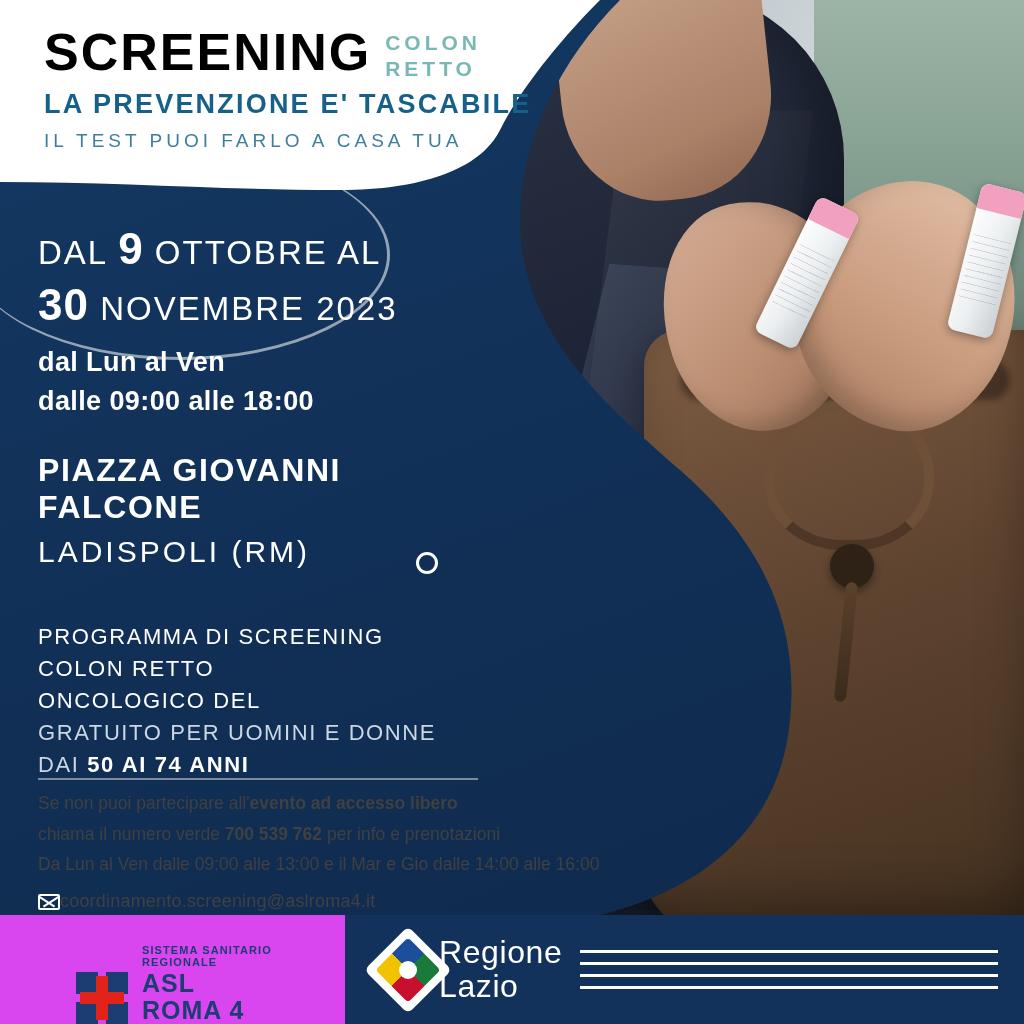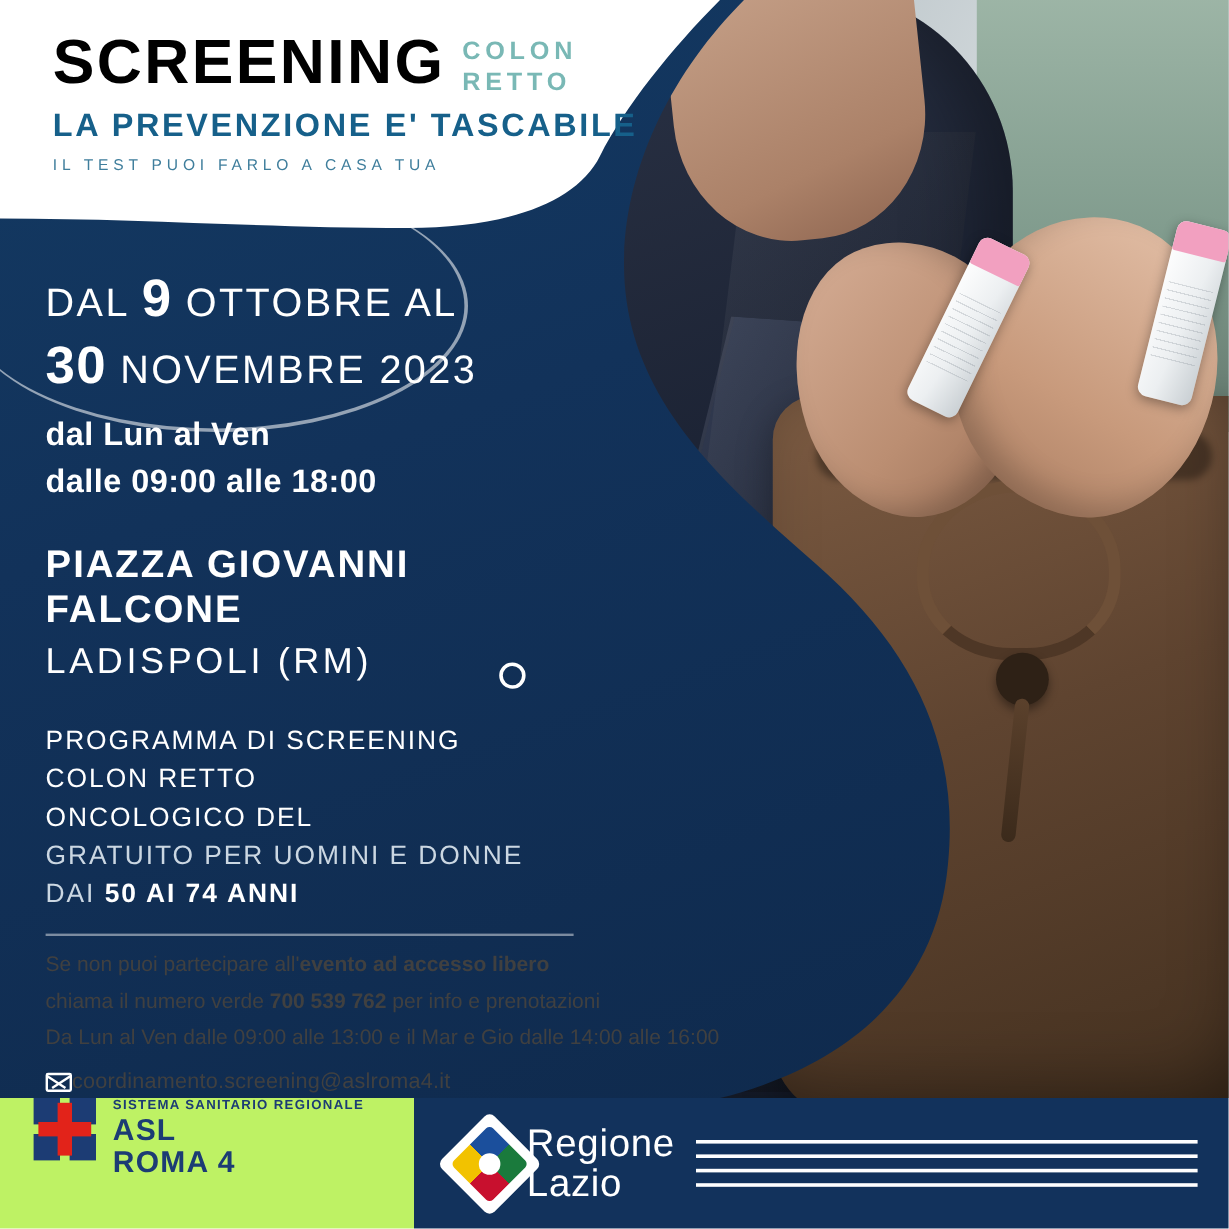--- a/index.html
+++ b/index.html
@@ -187,21 +187,21 @@
     font-size: 21px; font-weight: 700; line-height: 1.25;
     letter-spacing: 4px; color: #79b8b5;
   }
   .hdr-sub1 {
     margin-top: 6px;
     font-size: 27px; font-weight: 700; letter-spacing: 2.2px;
     color: #16608a;
   }
   .hdr-sub2 {
     margin-top: 10px;
-    font-size: 13px; font-weight: 400; letter-spacing: 4px;
+    font-size: 19px; font-weight: 400; letter-spacing: 4px;
     color: #3f7e9c;
   }
 
   
   .main { position: absolute; left: 38px; top: 222px; width: 470px; color: #ffffff; }
   .dateline-1, .dateline-2 {
     font-size: 33px; font-weight: 400; letter-spacing: 2px; line-height: 1.22;
   }
   .dateline-1 .big, .dateline-2 .big {
     font-size: 44px; font-weight: 700; letter-spacing: 1px;
@@ -219,21 +219,21 @@
     margin-top: 8px;
     font-size: 30px; font-weight: 400; letter-spacing: 3px;
   }
   .circle-dot {
     position: absolute; left: 378px; top: 330px;
     width: 22px; height: 22px;
     border: 3px solid #ffffff; border-radius: 50%;
     background: transparent;
   }
   .desc {
-    margin-top: 32px;
+    margin-top: 52px;
     font-size: 22px; font-weight: 400; letter-spacing: 1.6px; line-height: 1.45;
     color: #ffffff;
   }
   .desc .gray { color: #cbd7e2; }
   .desc .bold { font-weight: 700; }
 
   .divider {
     position: absolute; left: 38px; top: 778px;
     width: 440px; height: 2px;
     background: rgba(255,255,255,.45);
@@ -268,23 +268,23 @@
   .mail-text { font-size: 18px; letter-spacing: .2px; }
 
   
   .bottom {
     position: absolute; left: 0; bottom: 0;
     width: 1024px; height: 109px;
     display: flex;
   }
   .bottom-left {
     width: 345px; height: 100%;
-    background: #bef264;
-    display: flex; align-items: flex-start; gap: 14px;
-    padding-left: 28px;
+    background: #d946ef;
+    display: flex; align-items: flex-end; gap: 14px;
+    padding-left: 76px;
   }
   .asl-cross {
     position: relative; width: 52px; height: 52px; flex: none;
   }
   .asl-cross .sq {
     position: absolute; width: 22px; height: 22px; background: #1c3c74;
   }
   .asl-cross .sq.tl { left: 0; top: 0; }
   .asl-cross .sq.tr { right: 0; top: 0; }
   .asl-cross .sq.bl { left: 0; bottom: 0; }

